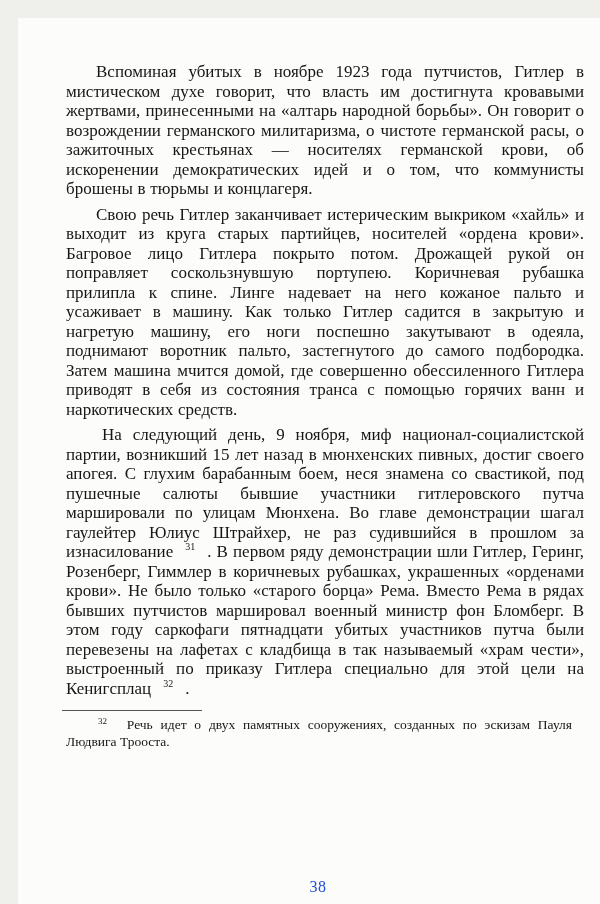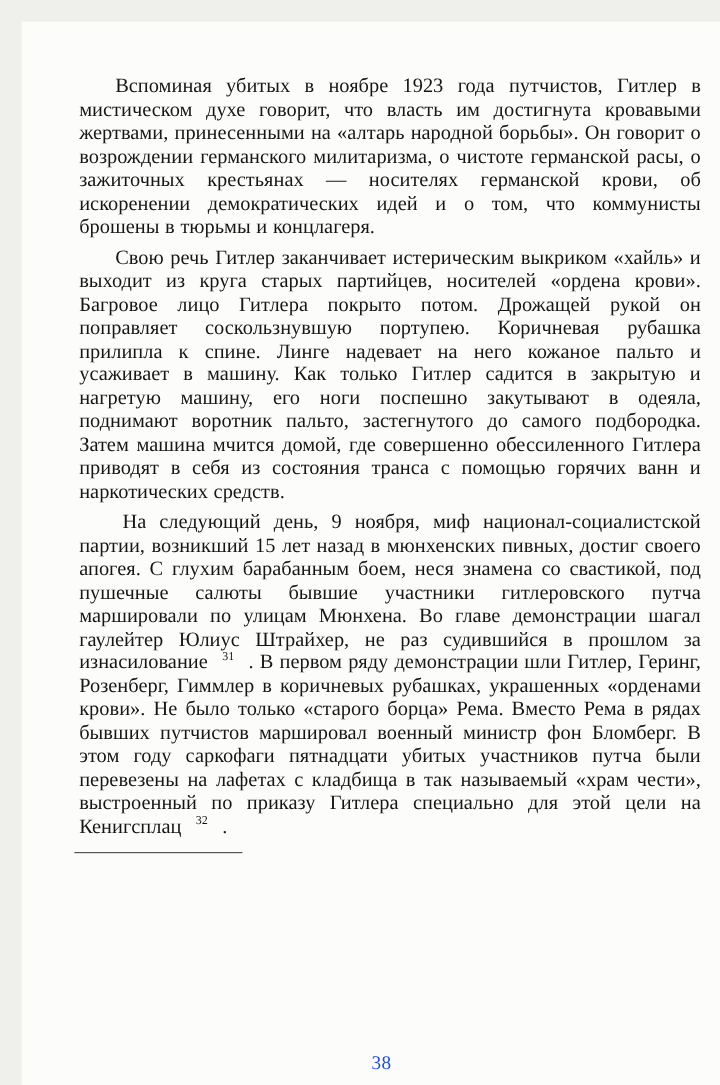--- a/index.html
+++ b/index.html
@@ -89,19 +89,20 @@
 
     <p class="para"><span>На следующий день, 9 ноября, миф национал-социалистской партии, возникший 15 лет назад в мюнхенских пивных, достиг своего апогея. С глухим барабанным боем, неся знамена со свастикой, под пушечные салюты бывшие участники гитлеровского путча маршировали по улицам Мюнхена. Во главе демонстрации шагал гаулейтер Юлиус Штрайхер, не раз судившийся в прошлом за изнасилование</span><sup class="fn-ref">31</sup><span>. В первом ряду демонстрации шли Гитлер, Геринг, Розенберг, Гиммлер в коричневых рубашках, украшенных «орденами крови». Не было только «старого борца» Рема. Вместо Рема в рядах бывших путчистов маршировал военный министр фон Бломберг. В этом году саркофаги пятнадцати убитых участников путча были перевезены на лафетах с кладбища в так называемый «храм чести», выстроенный по приказу Гитлера специально для этой цели на Кенигсплац</span><sup class="fn-ref">32</sup><span>.</span></p>
 
 
   </div>
 
   <div class="footnotes">
     <div class="fn-rule"></div>
 
 
+    <p class="footnote"><sup>32</sup> <span>Речь идет о двух памятных сооружениях, созданных по эскизам Пауля Людвига Трооста.</span></p>
   </div>
 
   <div class="page-number">38</div>
 
   <div class="scan-edge"></div>
 
 </div>
 
 </body></html>

